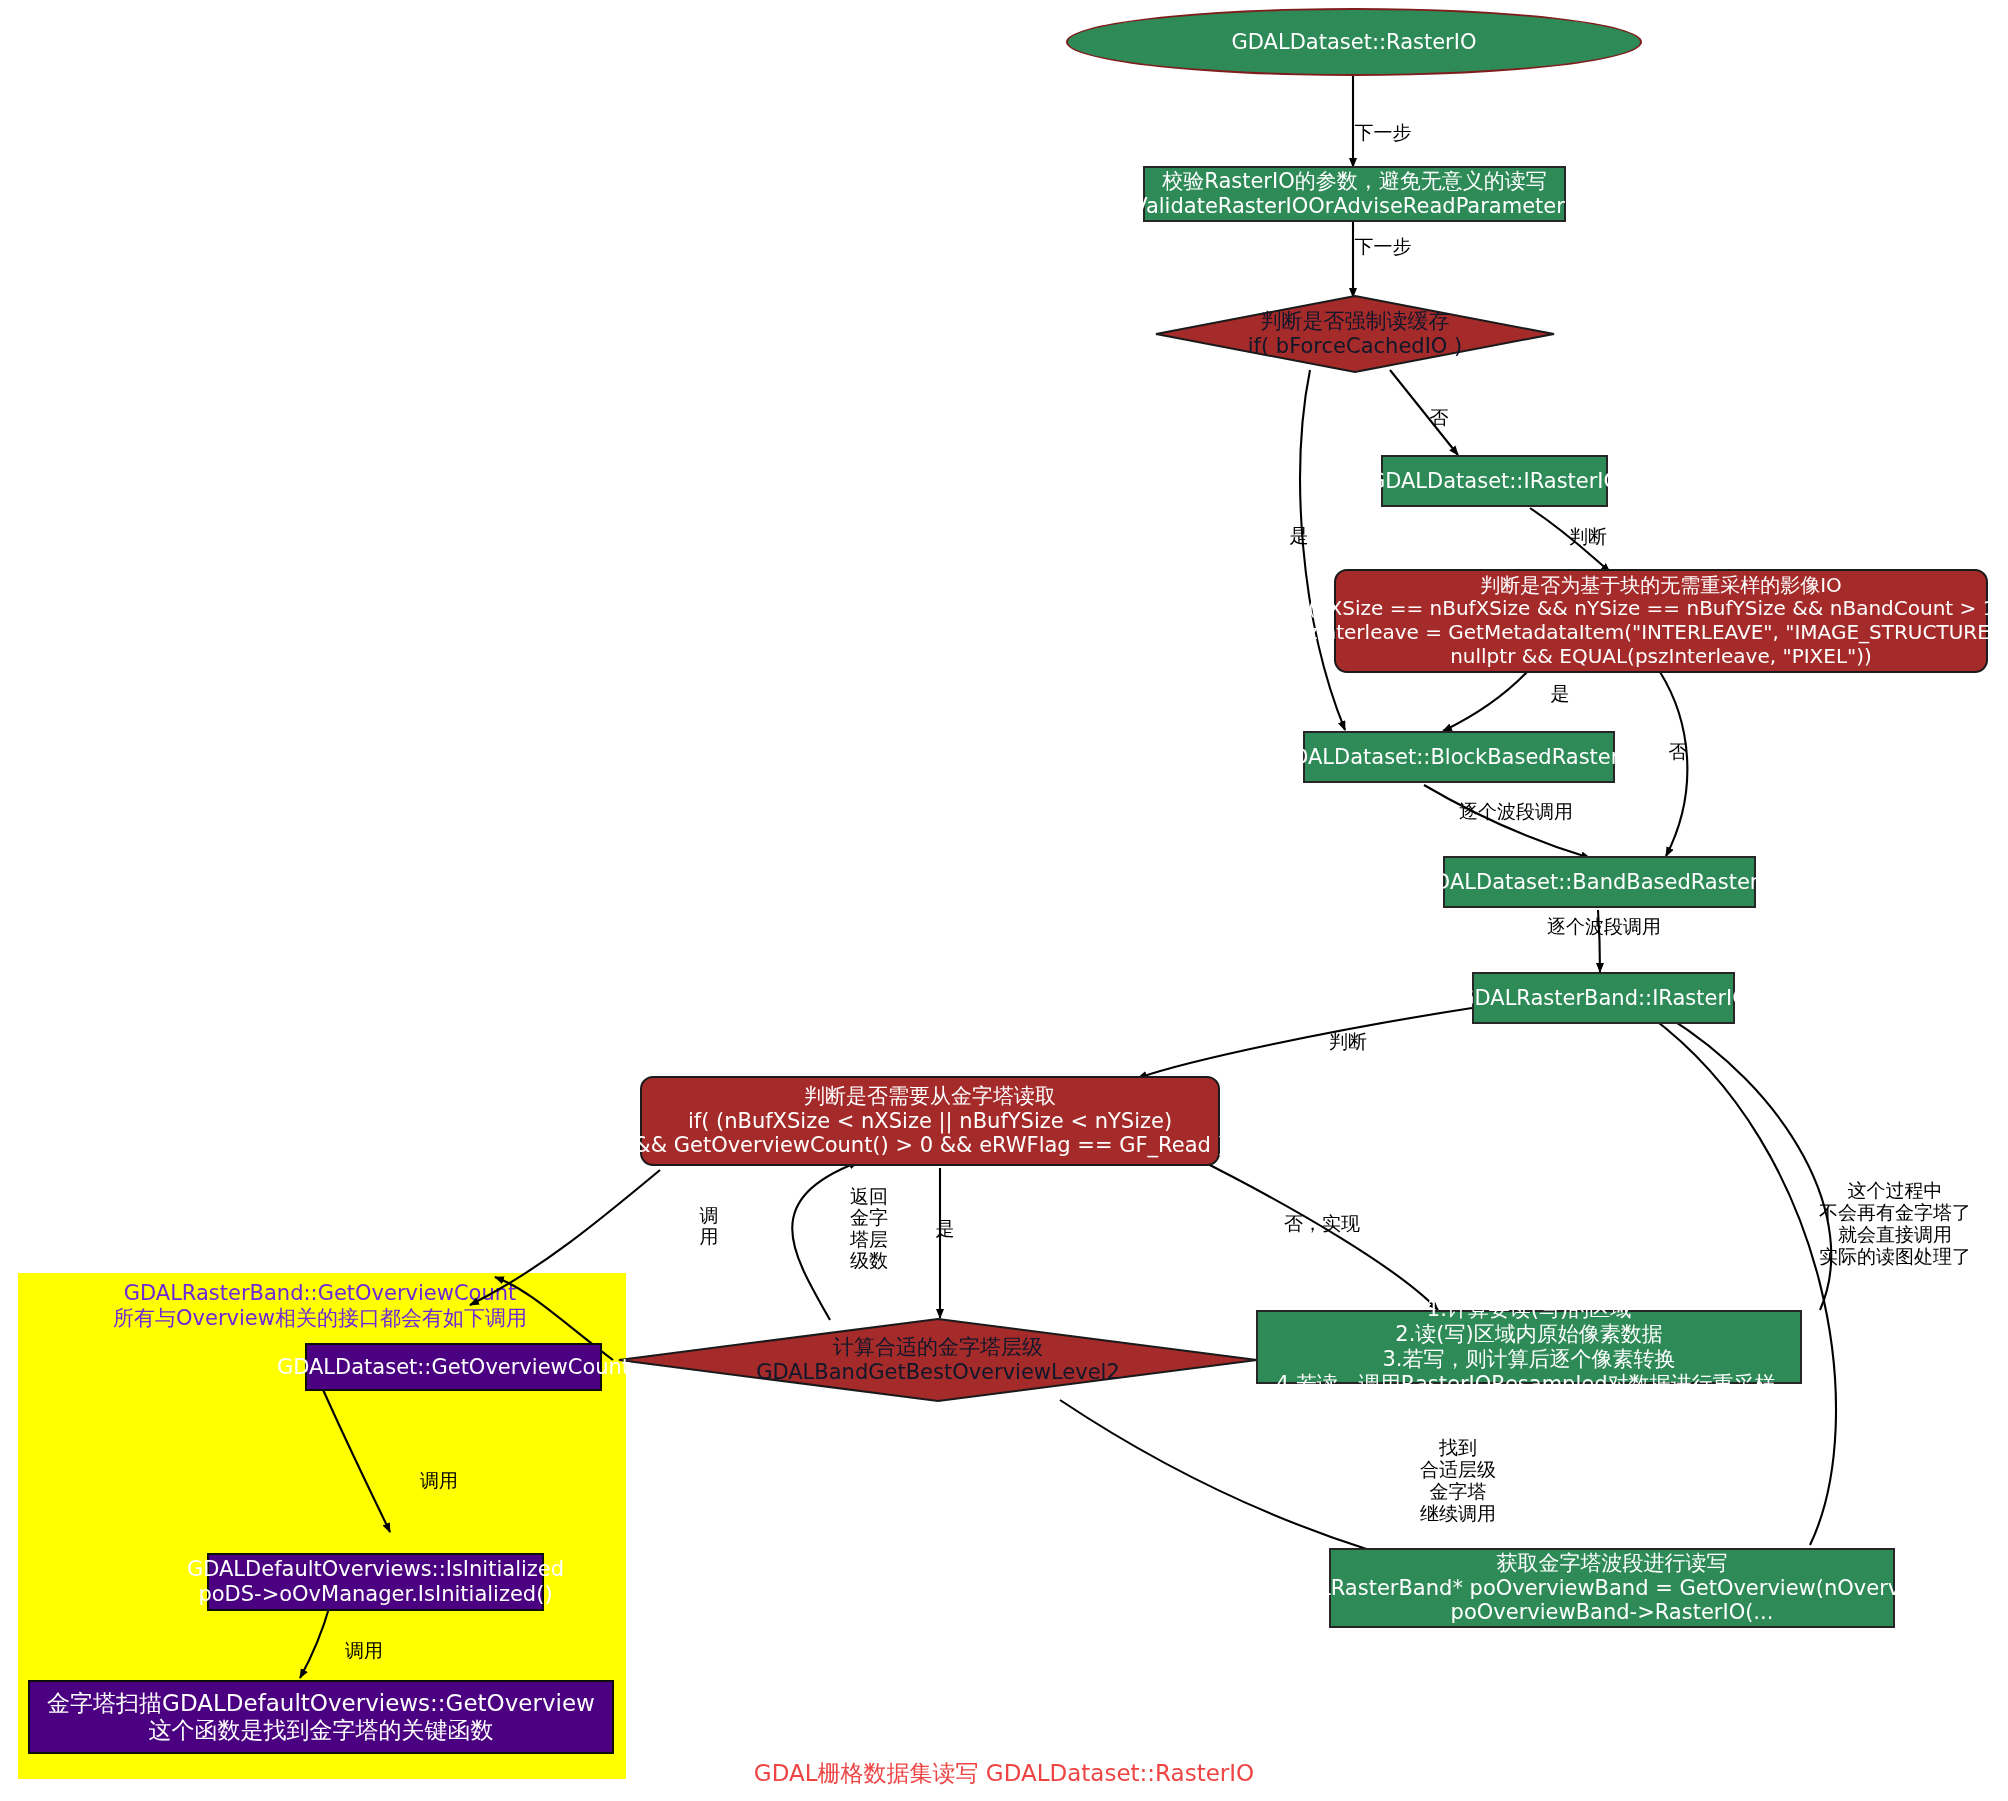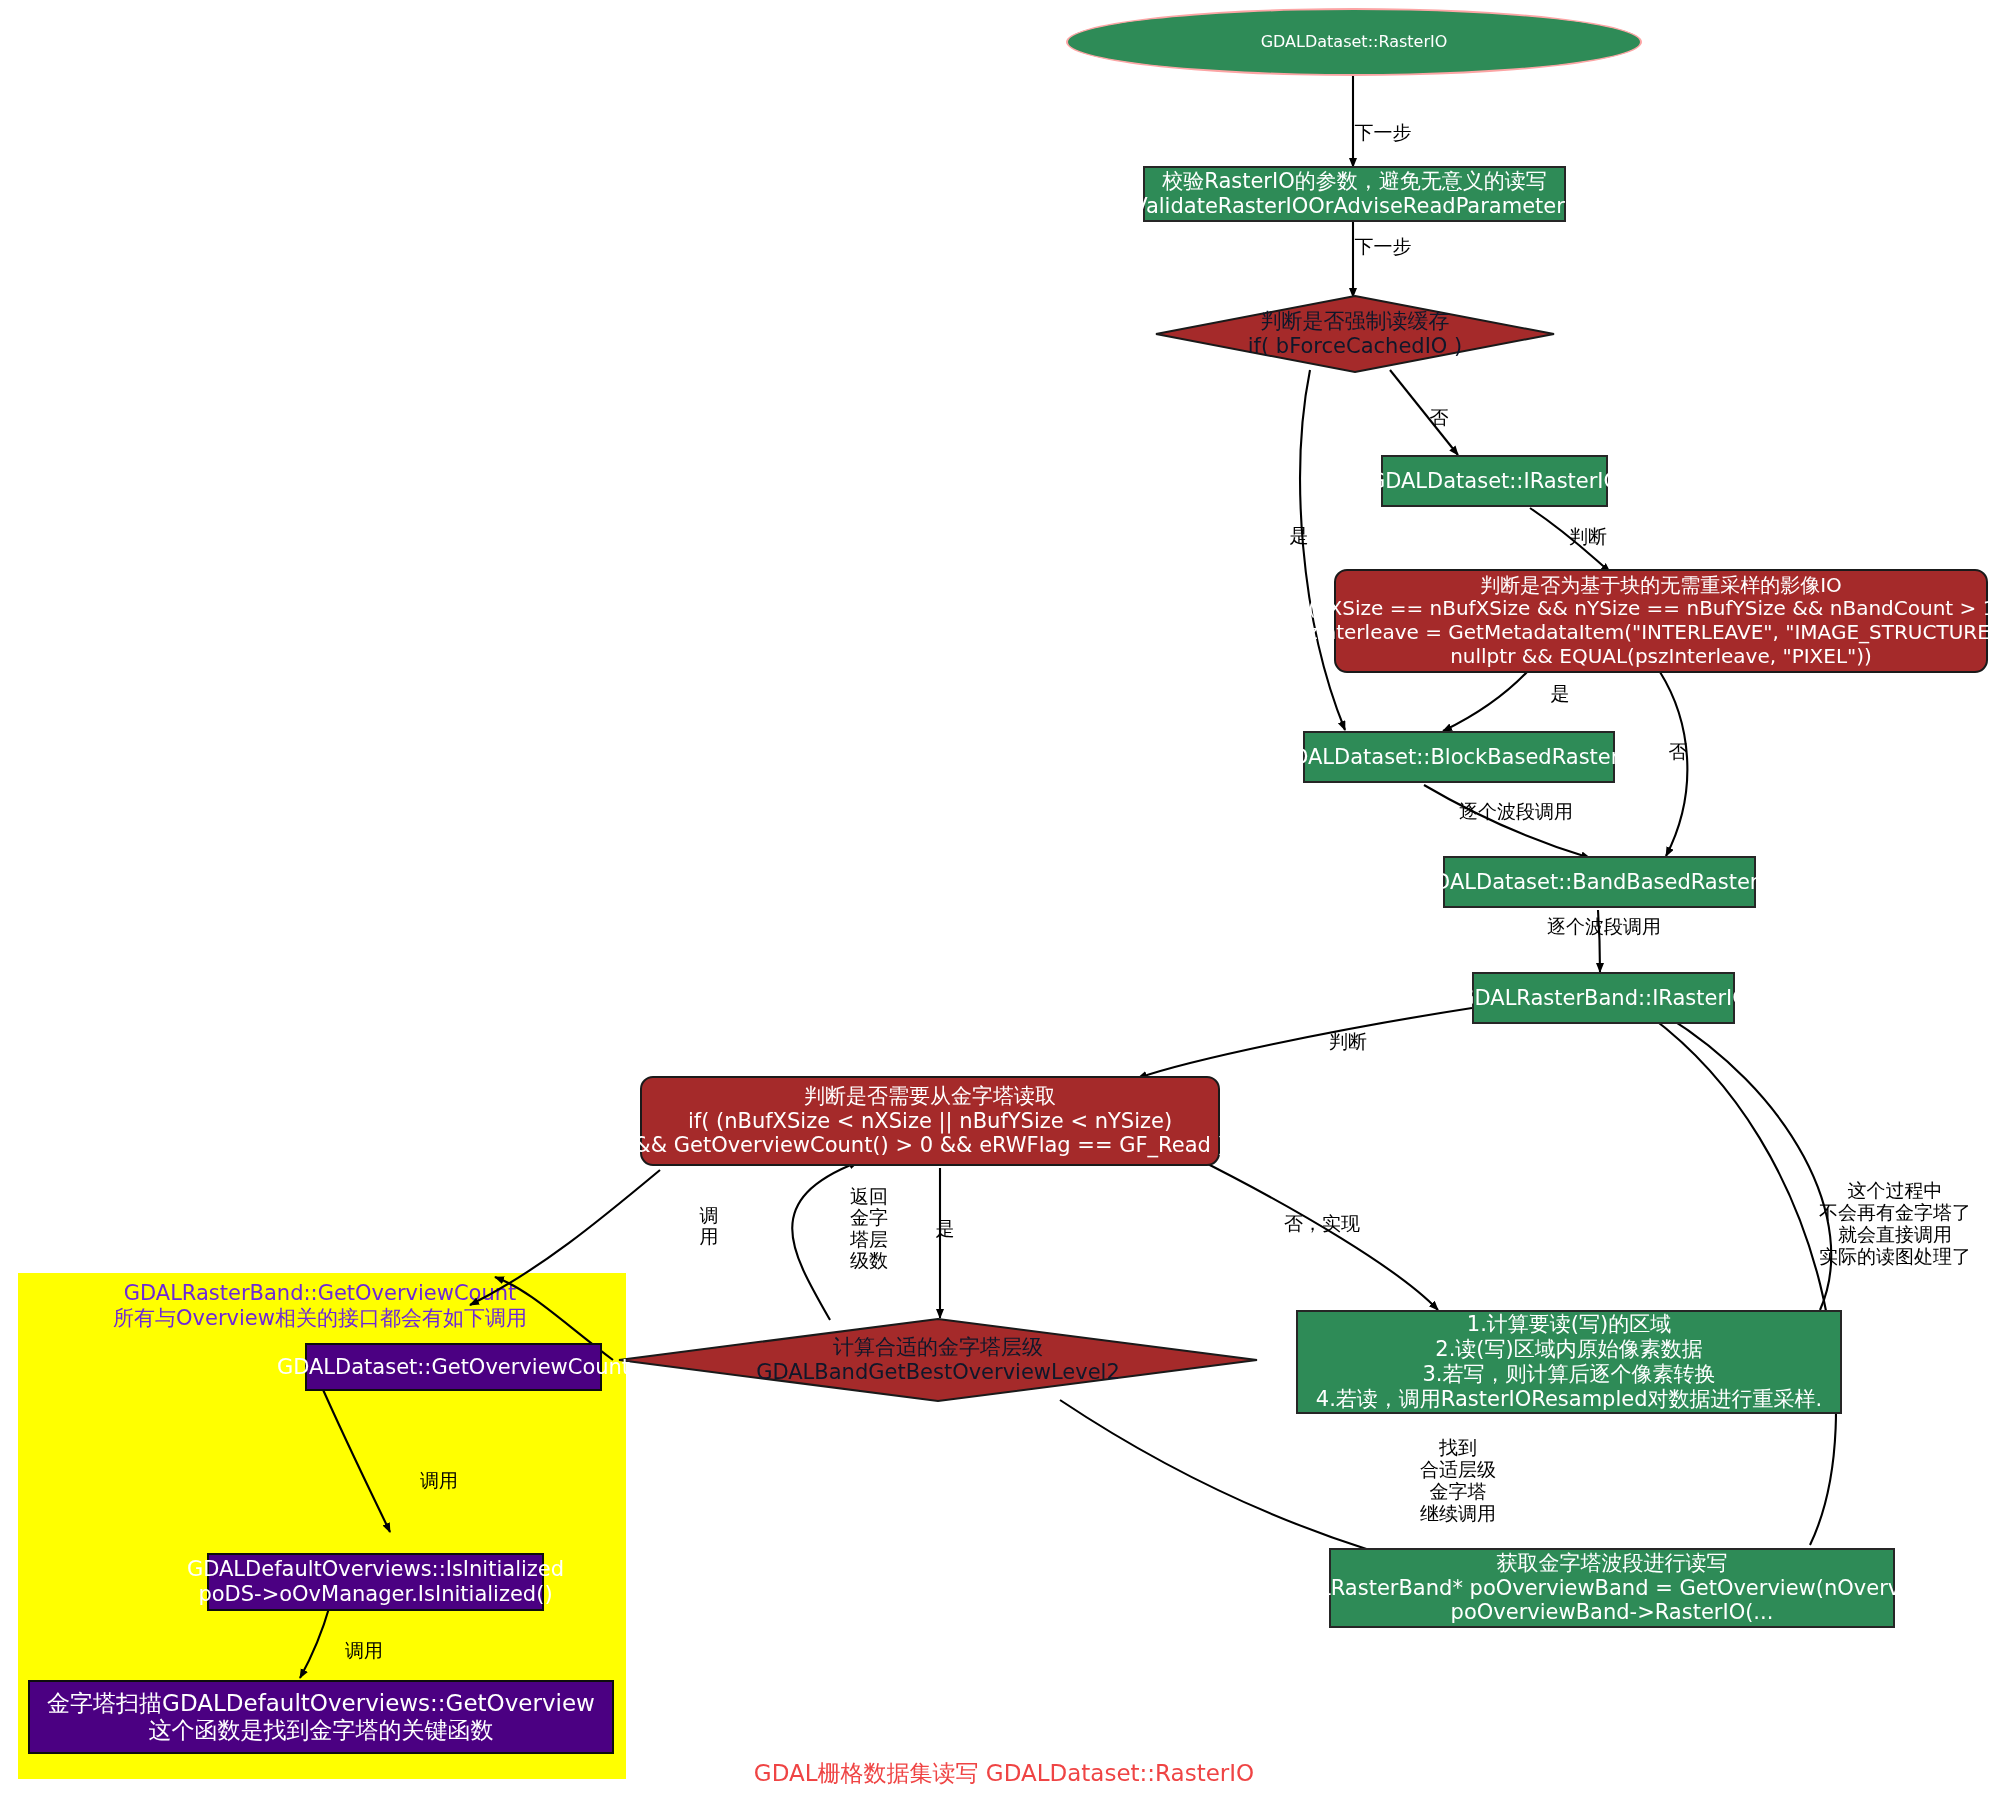--- a/index.html
+++ b/index.html
@@ -6,21 +6,21 @@
   body{font-family:"DejaVu Sans","Liberation Sans",sans-serif;}
   #canvas{position:relative;width:2008px;height:1801px;overflow:hidden;background:#fff;}
   svg.edges{position:absolute;left:0;top:0;width:2008px;height:1801px;pointer-events:none;}
 
   .node{position:absolute;box-sizing:border-box;display:flex;align-items:center;justify-content:center;
         text-align:center;color:#ffffff;line-height:1.18;white-space:pre;}
   .green{background:#2e8b57;border:2px solid #262626;font-size:21px;}
   .red{background:#a52a2a;border:2px solid #1a1a1a;font-size:21px;}
   .red.rounded{border-radius:13px;}
   .purple{background:#4b0082;border:2px solid #0d0d0d;font-size:21px;}
-  .ellipse{background:#2e8b57;border:2px solid #fca5a5;border-radius:50%;font-size:16px;color:#fff;}
+  .ellipse{background:#2e8b57;border:2px solid #7f1d1d;border-radius:50%;font-size:21px;color:#fff;}
 
   .diamond{position:absolute;}
   .diamond .dlabel{position:absolute;left:0;top:0;width:100%;height:100%;display:flex;
         align-items:center;justify-content:center;text-align:center;color:#0f172a;font-size:21px;
         line-height:1.18;white-space:pre;pointer-events:none;}
 
   .cluster{position:absolute;background:#ffff00;border:2px solid #ffff00;}
   .cluster-label{position:absolute;text-align:center;color:#6d28d9;font-size:21px;line-height:1.2;white-space:pre;}
 
   .elabel{position:absolute;color:#000000;font-size:19px;line-height:1.15;white-space:pre;text-align:center;}
@@ -118,21 +118,21 @@
 &amp;&amp; GetOverviewCount() &gt; 0 &amp;&amp; eRWFlag == GF_Read )</div>
 
   <div class="diamond" style="left:618px;top:1318px;width:640px;height:84px;">
     <svg width="640" height="84" viewBox="0 0 640 84">
         <polygon points="320,1 639,42 320,83 1,42" fill="#a52a2a" stroke="#1a1a1a" stroke-width="2"></polygon>
       </svg>
     <div class="dlabel">计算合适的金字塔层级
 GDALBandGetBestOverviewLevel2</div>
   </div>
 
-  <div class="node green" style="left:1256px;top:1310px;width:546px;height:104px;font-size:21px;margin-left:40px;">1.计算要读(写)的区域
+  <div class="node green" style="left:1256px;top:1310px;width:546px;height:74px;font-size:21px;">1.计算要读(写)的区域
 2.读(写)区域内原始像素数据
 3.若写，则计算后逐个像素转换
 4.若读，调用RasterIOResampled对数据进行重采样.</div>
 
   <div class="node green" style="left:1329px;top:1548px;width:566px;height:80px;font-size:21px;">获取金字塔波段进行读写
 GDALRasterBand* poOverviewBand = GetOverview(nOverview);
 poOverviewBand-&gt;RasterIO(...</div>
 
   <div class="node purple" style="left:305px;top:1343px;width:297px;height:48px;">GDALDataset::GetOverviewCount</div>
 

